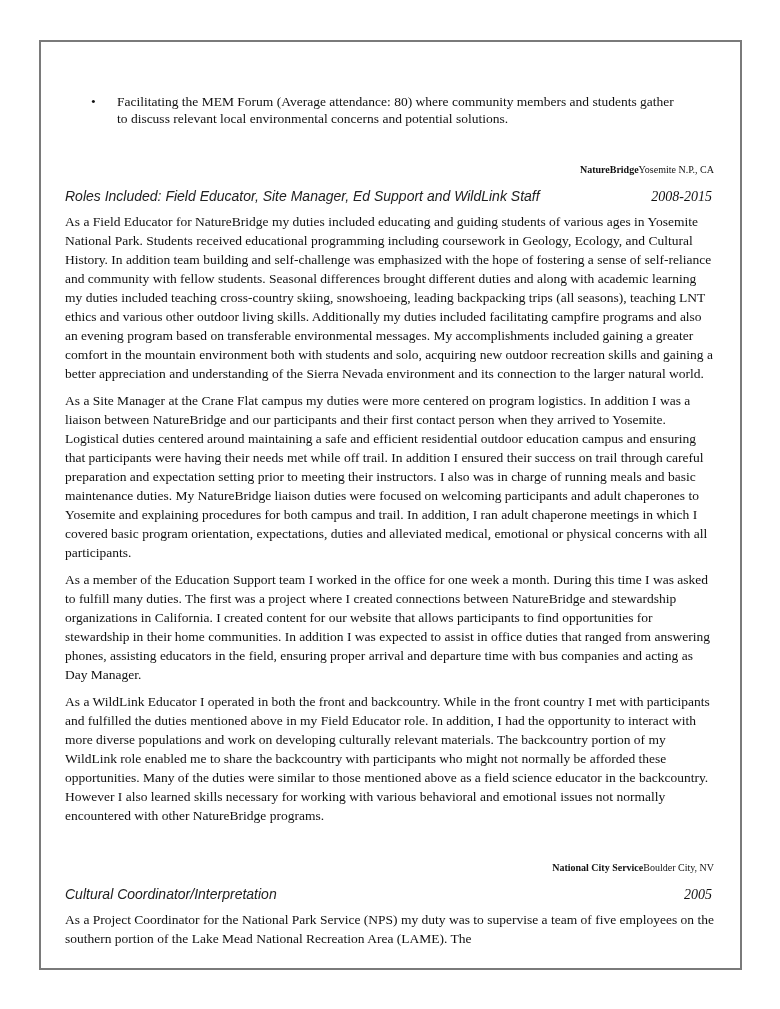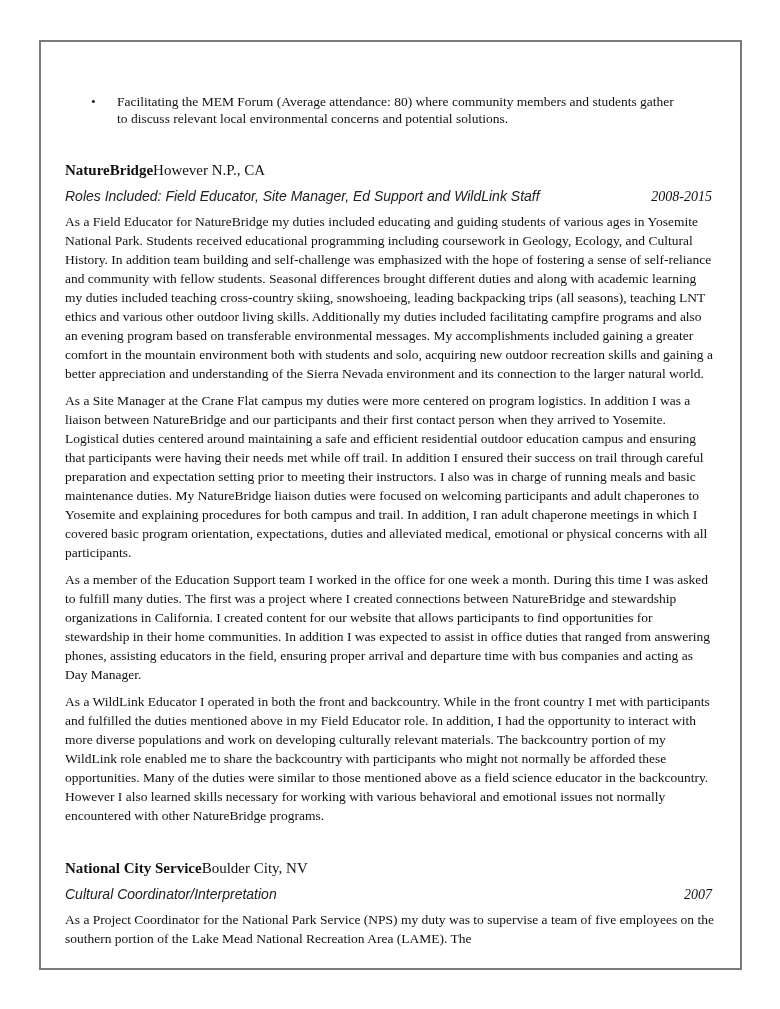--- a/index.html
+++ b/index.html
@@ -42,23 +42,23 @@
   }
   .bullet-text {
     flex: 1;
     padding-right: 40px;
   }
   .section {
     margin-top: 34px;
   }
   .org-row {
     display: flex;
-    justify-content: flex-start;
+    justify-content: flex-end;
     align-items: baseline;
-    font-size: 15px;
+    font-size: 10px;
     line-height: 18px;
   }
   .org-name {
     font-weight: bold;
   }
   .org-location {
     font-weight: normal;
   }
   .role-row {
     display: flex;
@@ -96,38 +96,38 @@
   <div class="page-inner">
 
     <div class="bullet-item">
       <span class="bullet-marker">•</span>
       <div class="bullet-text">Facilitating the MEM Forum (Average attendance: 80) where community members and students gather to discuss relevant local environmental concerns and potential solutions.</div>
     </div>
 
     <div class="section">
       <div class="org-row">
         <span class="org-name">NatureBridge</span>
-        <span class="org-location">However N.P., CA</span>
+        <span class="org-location">Yosemite N.P., CA</span>
       </div>
       <div class="role-row">
         <span class="role-title">Roles Included: Field Educator, Site Manager, Ed Support and WildLink Staff</span>
         <span class="role-dates">2008-2015</span>
       </div>
       <p class="para">As a Field Educator for NatureBridge my duties included educating and guiding students of various ages in Yosemite National Park. Students received educational programming including coursework in Geology, Ecology, and Cultural History. In addition team building and self-challenge was emphasized with the hope of fostering a sense of self-reliance and community with fellow students. Seasonal differences brought different duties and along with academic learning my duties included teaching cross-country skiing, snowshoeing, leading backpacking trips (all seasons), teaching LNT ethics and various other outdoor living skills. Additionally my duties included facilitating campfire programs and also an evening program based on transferable environmental messages.  My accomplishments included gaining a greater comfort in the mountain environment both with students and solo, acquiring new outdoor recreation skills and gaining a better appreciation and understanding of the Sierra Nevada environment and its connection to the larger natural world.</p>
       <p class="para">As a Site Manager at the Crane Flat campus my duties were more centered on program logistics. In addition I was a liaison between NatureBridge and our participants and their first contact person when they arrived to Yosemite. Logistical duties centered around maintaining a safe and efficient residential outdoor education campus and ensuring that participants were having their needs met while off trail. In addition I ensured their success on trail through careful preparation and expectation setting prior to meeting their instructors. I also was in charge of running meals and basic maintenance duties. My NatureBridge liaison duties were focused on welcoming participants and adult chaperones to Yosemite and explaining procedures for both campus and trail. In addition, I ran adult chaperone meetings in which I covered basic program orientation, expectations, duties and alleviated medical, emotional or physical concerns with all participants.</p>
       <p class="para">As a member of the Education Support team I worked in the office for one week a month. During this time I was asked to fulfill many duties. The first was a project where I created connections between NatureBridge and stewardship organizations in California. I created content for our website that allows participants to find opportunities for stewardship in their home communities. In addition I was expected to assist in office duties that ranged from answering phones, assisting educators in the field, ensuring proper arrival and departure time with bus companies and acting as Day Manager.</p>
       <p class="para">As a WildLink Educator I operated in both the front and backcountry. While in the front country I met with participants and fulfilled the duties mentioned above in my Field Educator role. In addition, I had the opportunity to interact with more diverse populations and work on developing culturally relevant materials. The backcountry portion of my WildLink role enabled me to share the backcountry with participants who might not normally be afforded these opportunities. Many of the duties were similar to those mentioned above as a field science educator in the backcountry. However I also learned skills necessary for working with various behavioral and emotional issues not normally encountered with other NatureBridge programs.</p>
     </div>
 
     <div class="section">
       <div class="org-row">
         <span class="org-name">National City Service</span>
         <span class="org-location">Boulder City, NV</span>
       </div>
       <div class="role-row">
         <span class="role-title">Cultural Coordinator/Interpretation</span>
-        <span class="role-dates">2007</span>
+        <span class="role-dates">2005</span>
       </div>
       <p class="para">As a Project Coordinator for the National Park Service (NPS) my duty was to supervise a team of five employees on the southern portion of the Lake Mead National Recreation Area (LAME). The</p>
     </div>
 
   </div>
 </div>
 
 </body></html>

